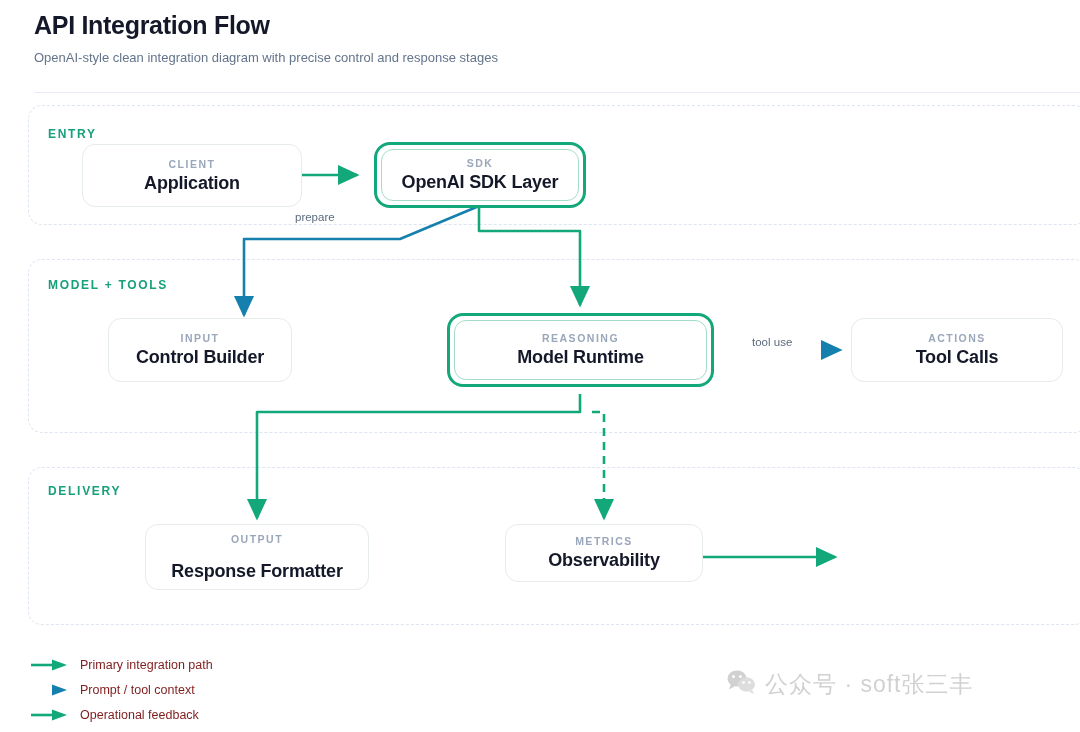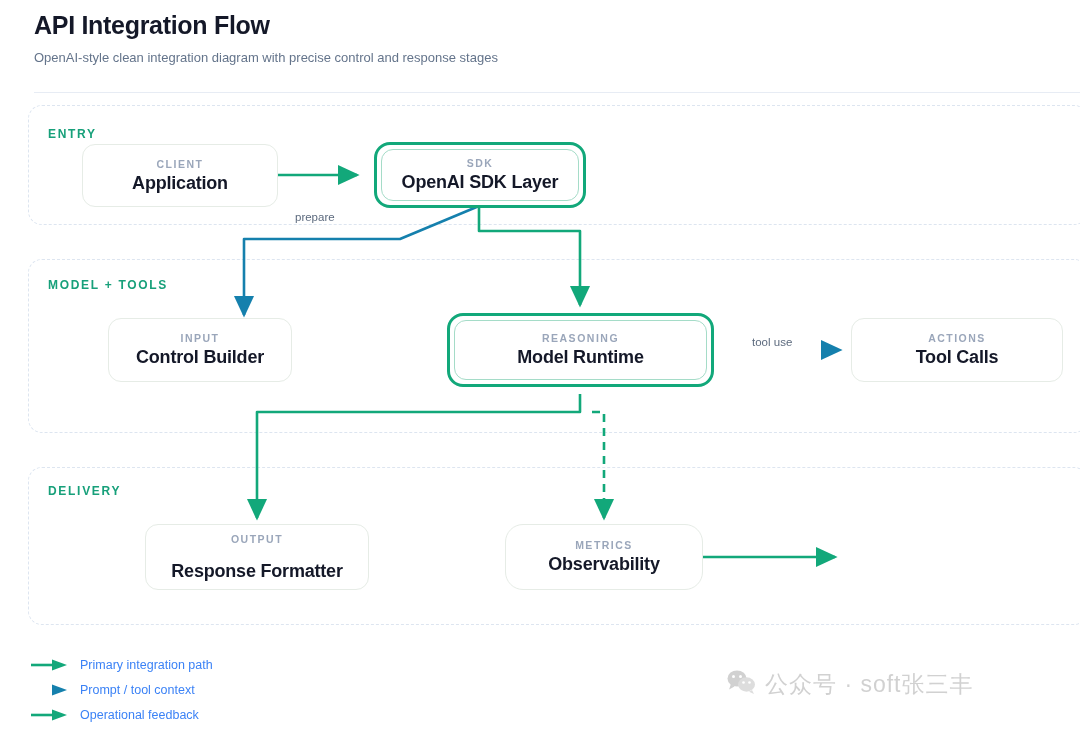--- a/index.html
+++ b/index.html
@@ -114,21 +114,21 @@
   
   #legend { position: absolute; left: 30px; top: 652px; }
   .legend-row {
     display: flex;
     align-items: center;
     height: 25px;
   }
   .legend-swatch { width: 40px; height: 14px; margin-right: 10px; flex: none; }
   .legend-text {
     font-size: 12.5px;
-    color: #3b82f6;
+    color: #7f1d1d;
     line-height: 14px;
   }
 
   
   #watermark {
     position: absolute;
     left: 726px;
     top: 669px;
     display: flex;
     align-items: center;
@@ -205,21 +205,21 @@
     </g>
 
     <g>
       <path d="M703,557 L835,557" stroke="#12a87a" stroke-width="2.6" fill="none" marker-end="url(#ah-green)"></path>
     </g>
   </svg>
 
   <div class="edge-label" style="left:295px; top:211px;">prepare</div>
   <div class="edge-label" style="left:752px; top:336px;">tool use</div>
 
-  <div class="node" style="left:82px; top:144px; width:196px; height:63px;text-align:right;">
+  <div class="node" style="left:82px; top:144px; width:220px; height:63px;text-align:right;">
     <div class="kicker">CLIENT</div>
     <div class="title">Application</div>
   </div>
 
   <div class="node highlight" style="left:374px; top:142px; width:212px; height:66px;">
     <div class="inner">
       <div class="kicker">SDK</div>
       <div class="title">OpenAI SDK Layer</div>
     </div>
   </div>
@@ -239,21 +239,21 @@
   <div class="node" style="left:851px; top:318px; width:212px; height:64px;">
     <div class="kicker">ACTIONS</div>
     <div class="title">Tool Calls</div>
   </div>
 
   <div class="node" style="left:145px; top:524px; width:224px; height:66px;gap:13px;">
     <div class="kicker">OUTPUT</div>
     <div class="title">Response Formatter</div>
   </div>
 
-  <div class="node" style="left:505px; top:524px; width:198px; height:66px;border-radius:18px;">
+  <div class="node" style="left:505px; top:524px; width:198px; height:58px;">
     <div class="kicker">METRICS</div>
     <div class="title">Observability</div>
   </div>
 
 
 </div>
 
 <div id="legend">
 
   <div class="legend-row">

